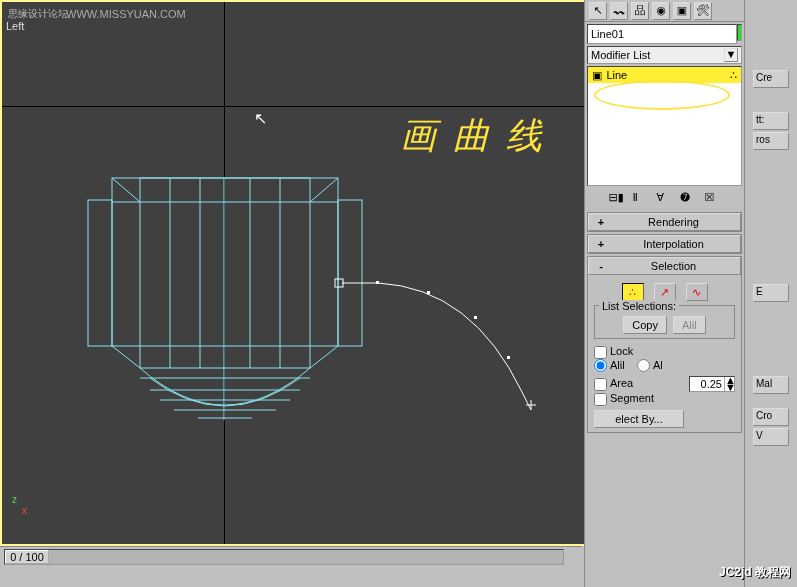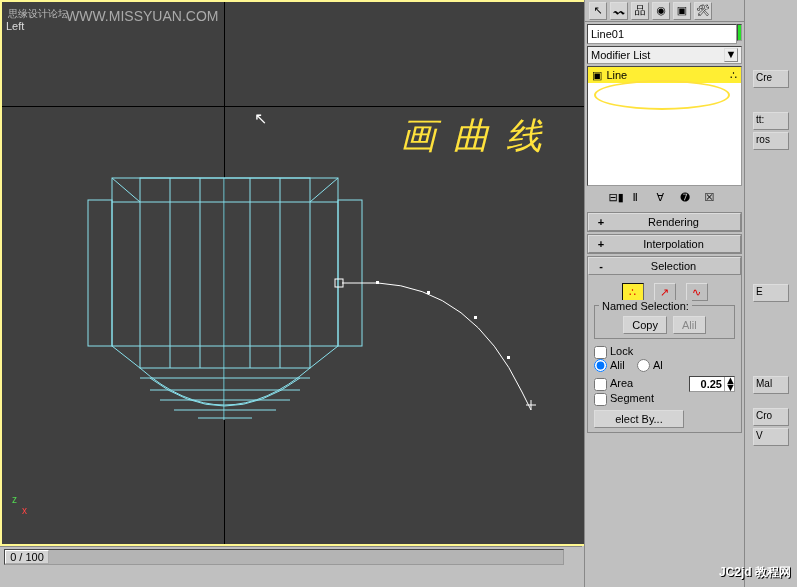--- a/index.html
+++ b/index.html
@@ -10,21 +10,21 @@
   .crosshair-v{position:absolute;left:222px;top:0;width:1px;height:100%;background:#000;}
   .wire{stroke:#89e1ed;stroke-width:1;fill:none;}
   .curve{stroke:#fff;stroke-width:1;fill:none;}
   .vtx{fill:#fff;}
   .cursor{position:absolute;left:252px;top:107px;color:#fff;font-size:16px;}
   .anno{position:absolute;left:398px;top:110px;font-family:"KaiTi","STKaiti",cursive;font-size:36px;color:#ffe23c;font-style:italic;letter-spacing:4px;}
   .axis{position:absolute;left:10px;bottom:28px;}
   .axis .z{color:#52d851;font-size:10px;}
   .axis .x{color:#ff4444;font-size:10px;}
   .wm{position:absolute;left:6px;top:5px;color:#bbb;font-size:10px;}
-  .wm2{position:absolute;left:64px;top:6px;color:#aaa;font-size:14px;}
+  .wm2{position:absolute;left:64px;top:6px;color:#aaa;font-size:11px;}
 
   .timeline{position:absolute;left:0;top:546px;width:582px;height:20px;background:#c0c0c0;border-top:1px solid #888;}
   .time-bar{display:inline-block;height:16px;width:560px;margin:2px 4px;background:#b4b4b4;border:1px inset #999;position:relative;}
   .time-knob{position:absolute;left:0;top:0;width:44px;height:14px;background:#d4d4d4;border:1px outset #fff;text-align:center;line-height:13px;}
 
   .cmdpanel{position:absolute;left:584px;top:0;width:160px;height:587px;background:#c0c0c0;border-left:1px solid #888;}
   .tabrow{height:22px;border-bottom:1px solid #888;padding:2px 4px;display:flex;gap:3px;align-items:center;}
   .tabrow .ico{width:18px;height:18px;border:1px outset #ddd;background:#d4d4d4;display:flex;align-items:center;justify-content:center;font-size:11px;}
   .namefield{display:flex;height:20px;margin:2px;}
   .namefield input{flex:1;border:1px inset #999;background:#fff;padding:9px 3px;height:17px;}
@@ -44,21 +44,21 @@
   .rollbody{padding:4px 6px;}
   .selrow{display:flex;gap:10px;justify-content:center;margin:4px 0;}
   .selswatch{width:22px;height:18px;border:1px outset #ddd;display:flex;align-items:center;justify-content:center;}
   .selswatch.active{background:#ffee33;border:1px inset #666;}
   .grpbox{border:1px solid #888;padding:4px;margin-top:4px;}
   .grpbox .gt{position:relative;top:-10px;background:#c0c0c0;padding:0 3px;display:inline-block;}
   .btn{border:1px outset #ddd;background:#d4d4d4;height:18px;padding:0 8px;display:inline-flex;align-items:center;justify-content:center;}
   .btn.dis{color:#888;}
   input[type=checkbox],input[type=radio]{margin-right:3px;vertical-align:middle;}
   .spin{display:inline-flex;align-items:center;border:1px inset #999;background:#fff;height:16px;}
-  .spin input{border:0;width:34px;height:14px;text-align:right;padding-right:2px;font-weight:bold;}
+  .spin input{border:0;width:34px;height:14px;text-align:right;padding-right:2px;}
   .spin .arr{width:10px;font-size:7px;line-height:7px;display:flex;flex-direction:column;border-left:1px solid #aaa;}
   .spin .arr span{height:7px;text-align:center;}
 
   .extra{position:absolute;left:744px;top:0;width:53px;height:587px;background:#c0c0c0;border-left:1px solid #888;padding:8px;}
   .extra .stub{height:18px;margin:2px 0;border:1px outset #ddd;background:#d0d0d0;font-size:10px;padding:1px 2px;overflow:hidden;}
   .extra .sep{height:60px;}
   .wmimg{position:absolute;right:6px;bottom:6px;color:#fff;font-size:12px;font-weight:bold;text-shadow:1px 1px 0 #000;}
 </style>
 </head>
 <body>
@@ -177,21 +177,21 @@
             <span style="color:#d00">∴</span>
           </div>
         <div class="selswatch">
             <span style="color:#d00">↗</span>
           </div>
         <div class="selswatch">
             <span style="color:#d00">∿</span>
           </div>
       </div>
       <div class="grpbox">
-        <span class="gt">Named Selection:</span>
+        <span class="gt">List Selections:</span>
         <div style="display:flex;gap:6px;margin-top:-6px;justify-content:center">
           <span class="btn">Copy</span>
           <span class="btn dis">Alil</span>
         </div>
       </div>
       <div style="margin-top:6px">
         <label><input type="checkbox" style=""><span>Lock</span></label><br>
         <label><input type="radio" checked="" style=""><span>Alil</span></label>
         &nbsp;&nbsp;
         <label><input type="radio" style=""><span>Al</span></label>

